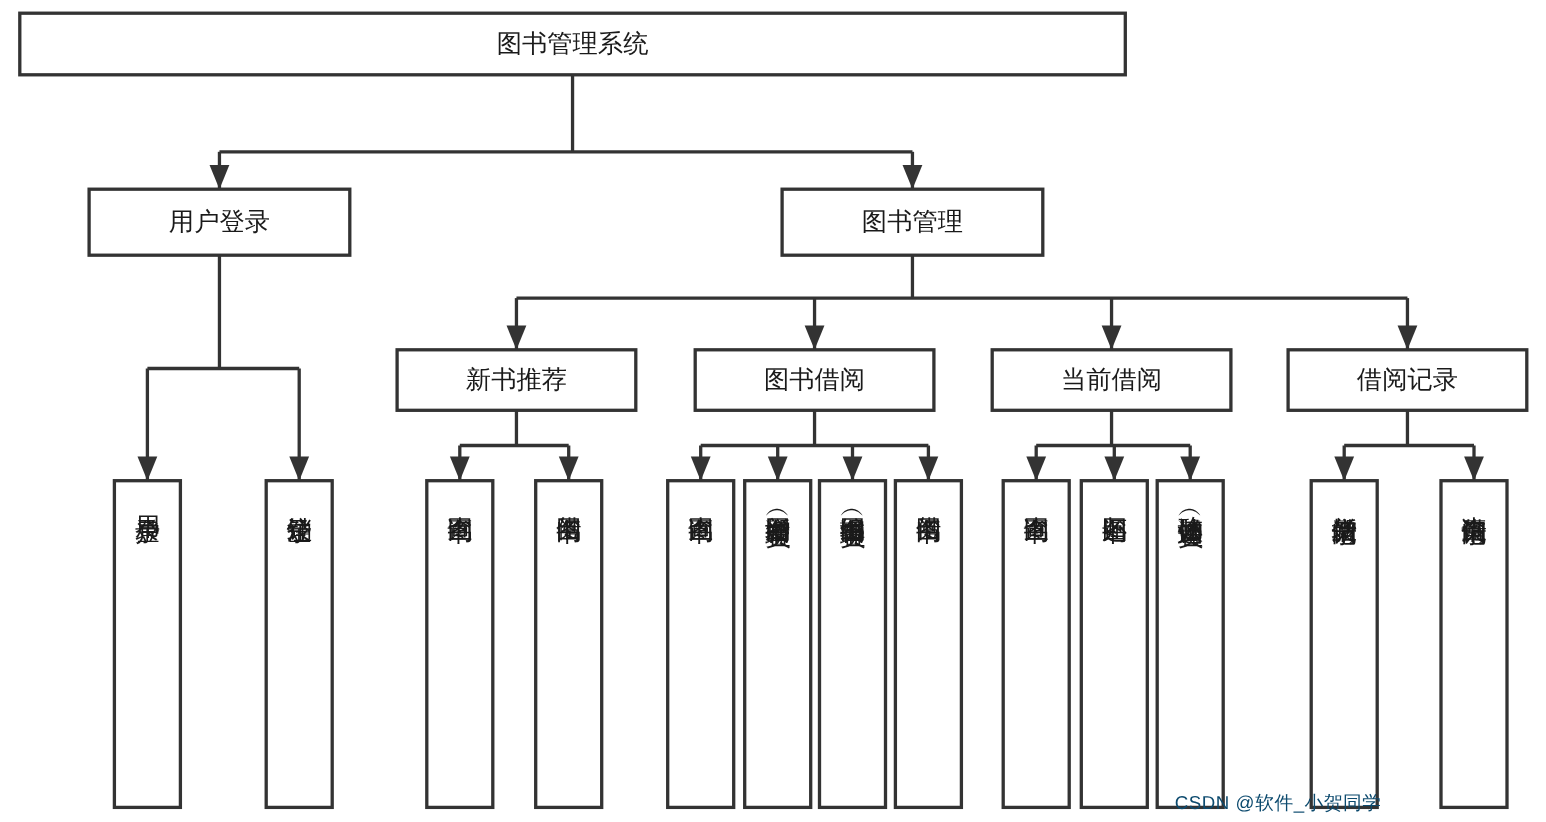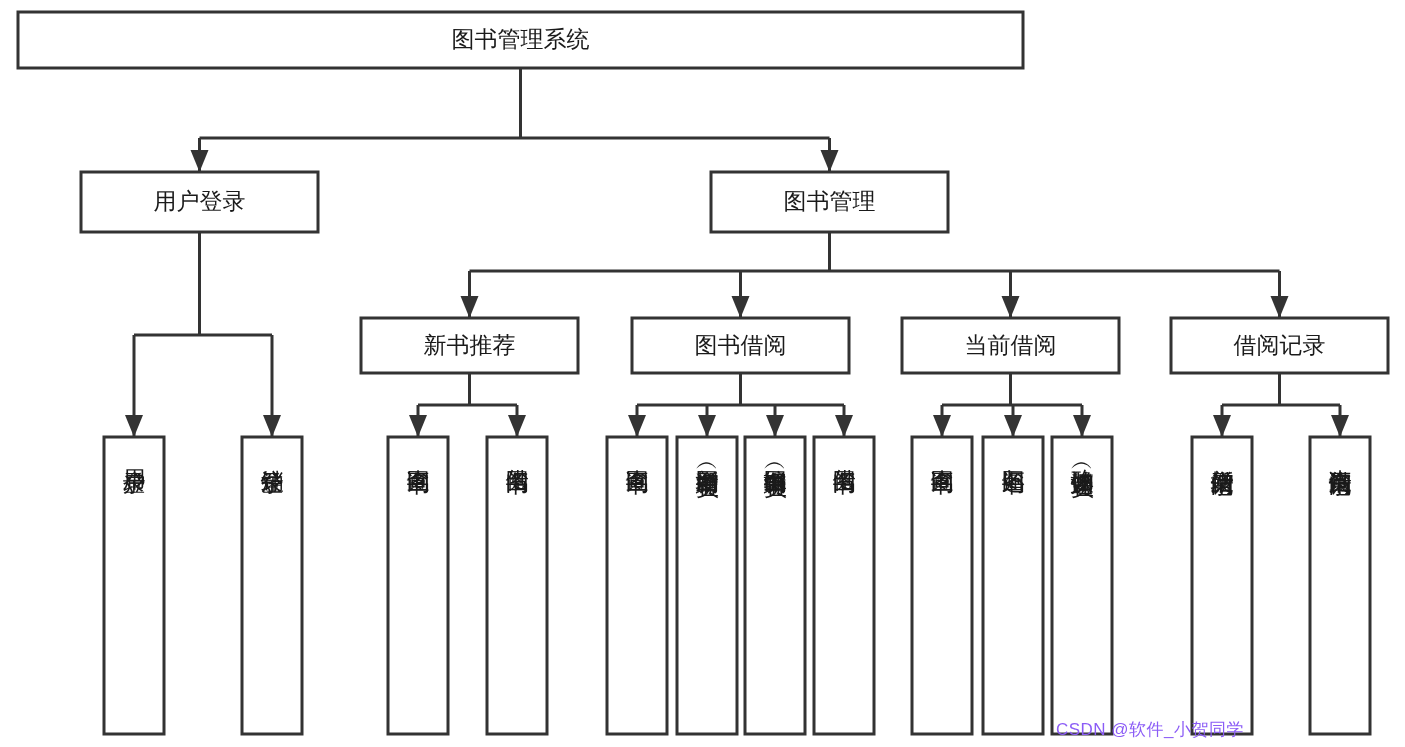--- a/index.html
+++ b/index.html
@@ -60,25 +60,25 @@
     color: #1a1a1a;
     letter-spacing: 1px;
     display: flex;
     align-items: center;
     justify-content: flex-start;
     white-space: nowrap;
     pointer-events: none;
   }
   .watermark {
     position: absolute;
-    right: 20px;
+    right: 8px;
     bottom: 6px;
     font-family: "Liberation Sans", "DejaVu Sans", sans-serif;
     font-size: 17px;
-    color: #8b5cf6;
+    color: #0c4a6e;
     white-space: nowrap;
     letter-spacing: 0.5px;
   }
 </style>
 </head>
 <body>
 
 <div id="diagram-root">
 
   <svg id="tree-svg" viewBox="0 0 1405 747">

